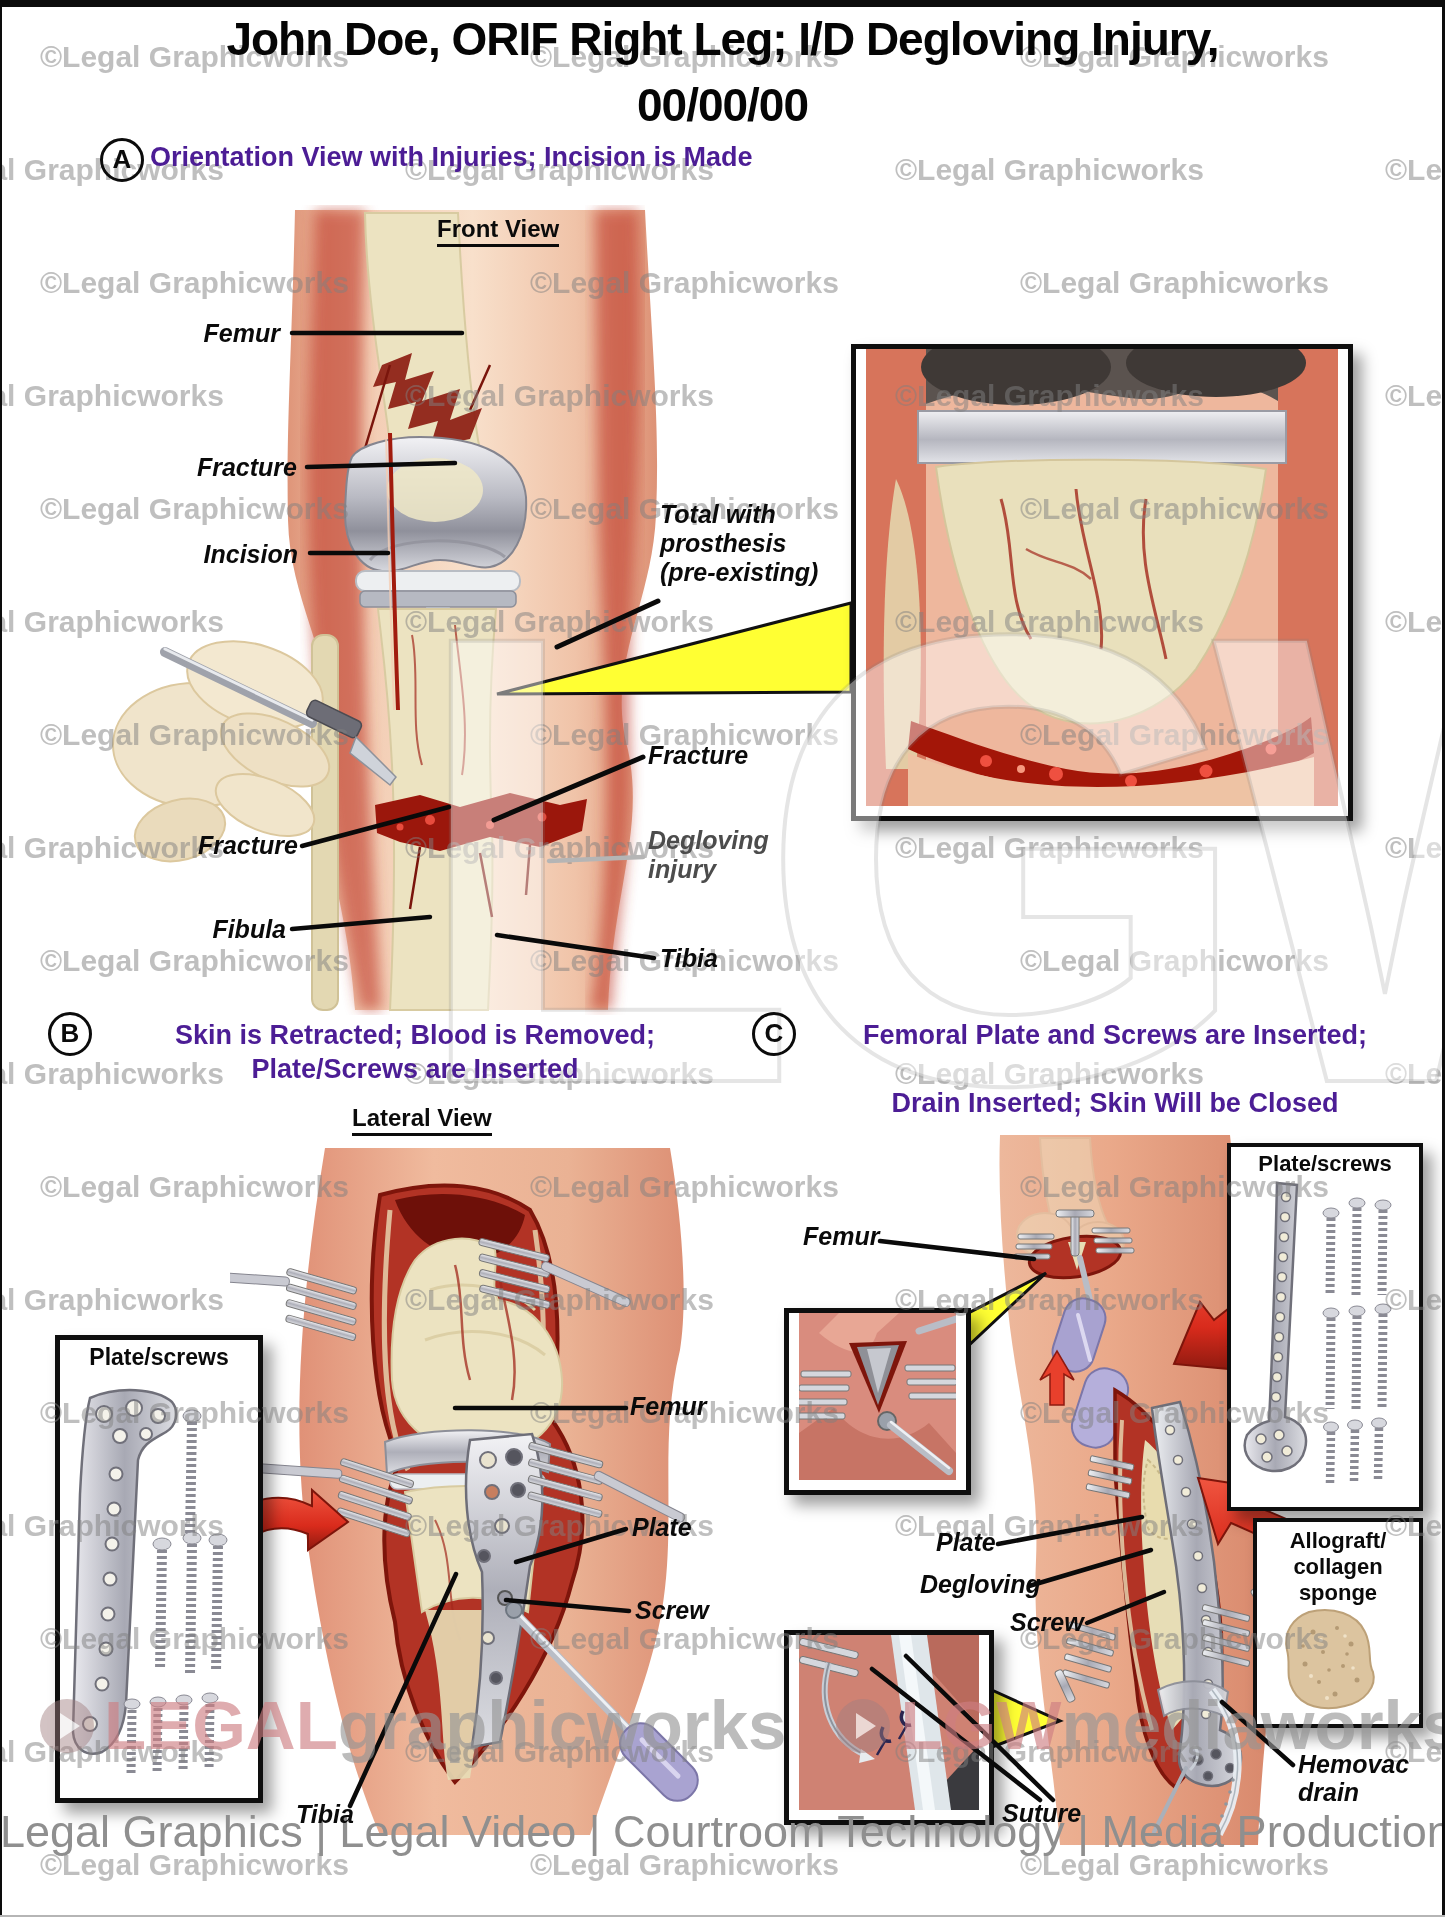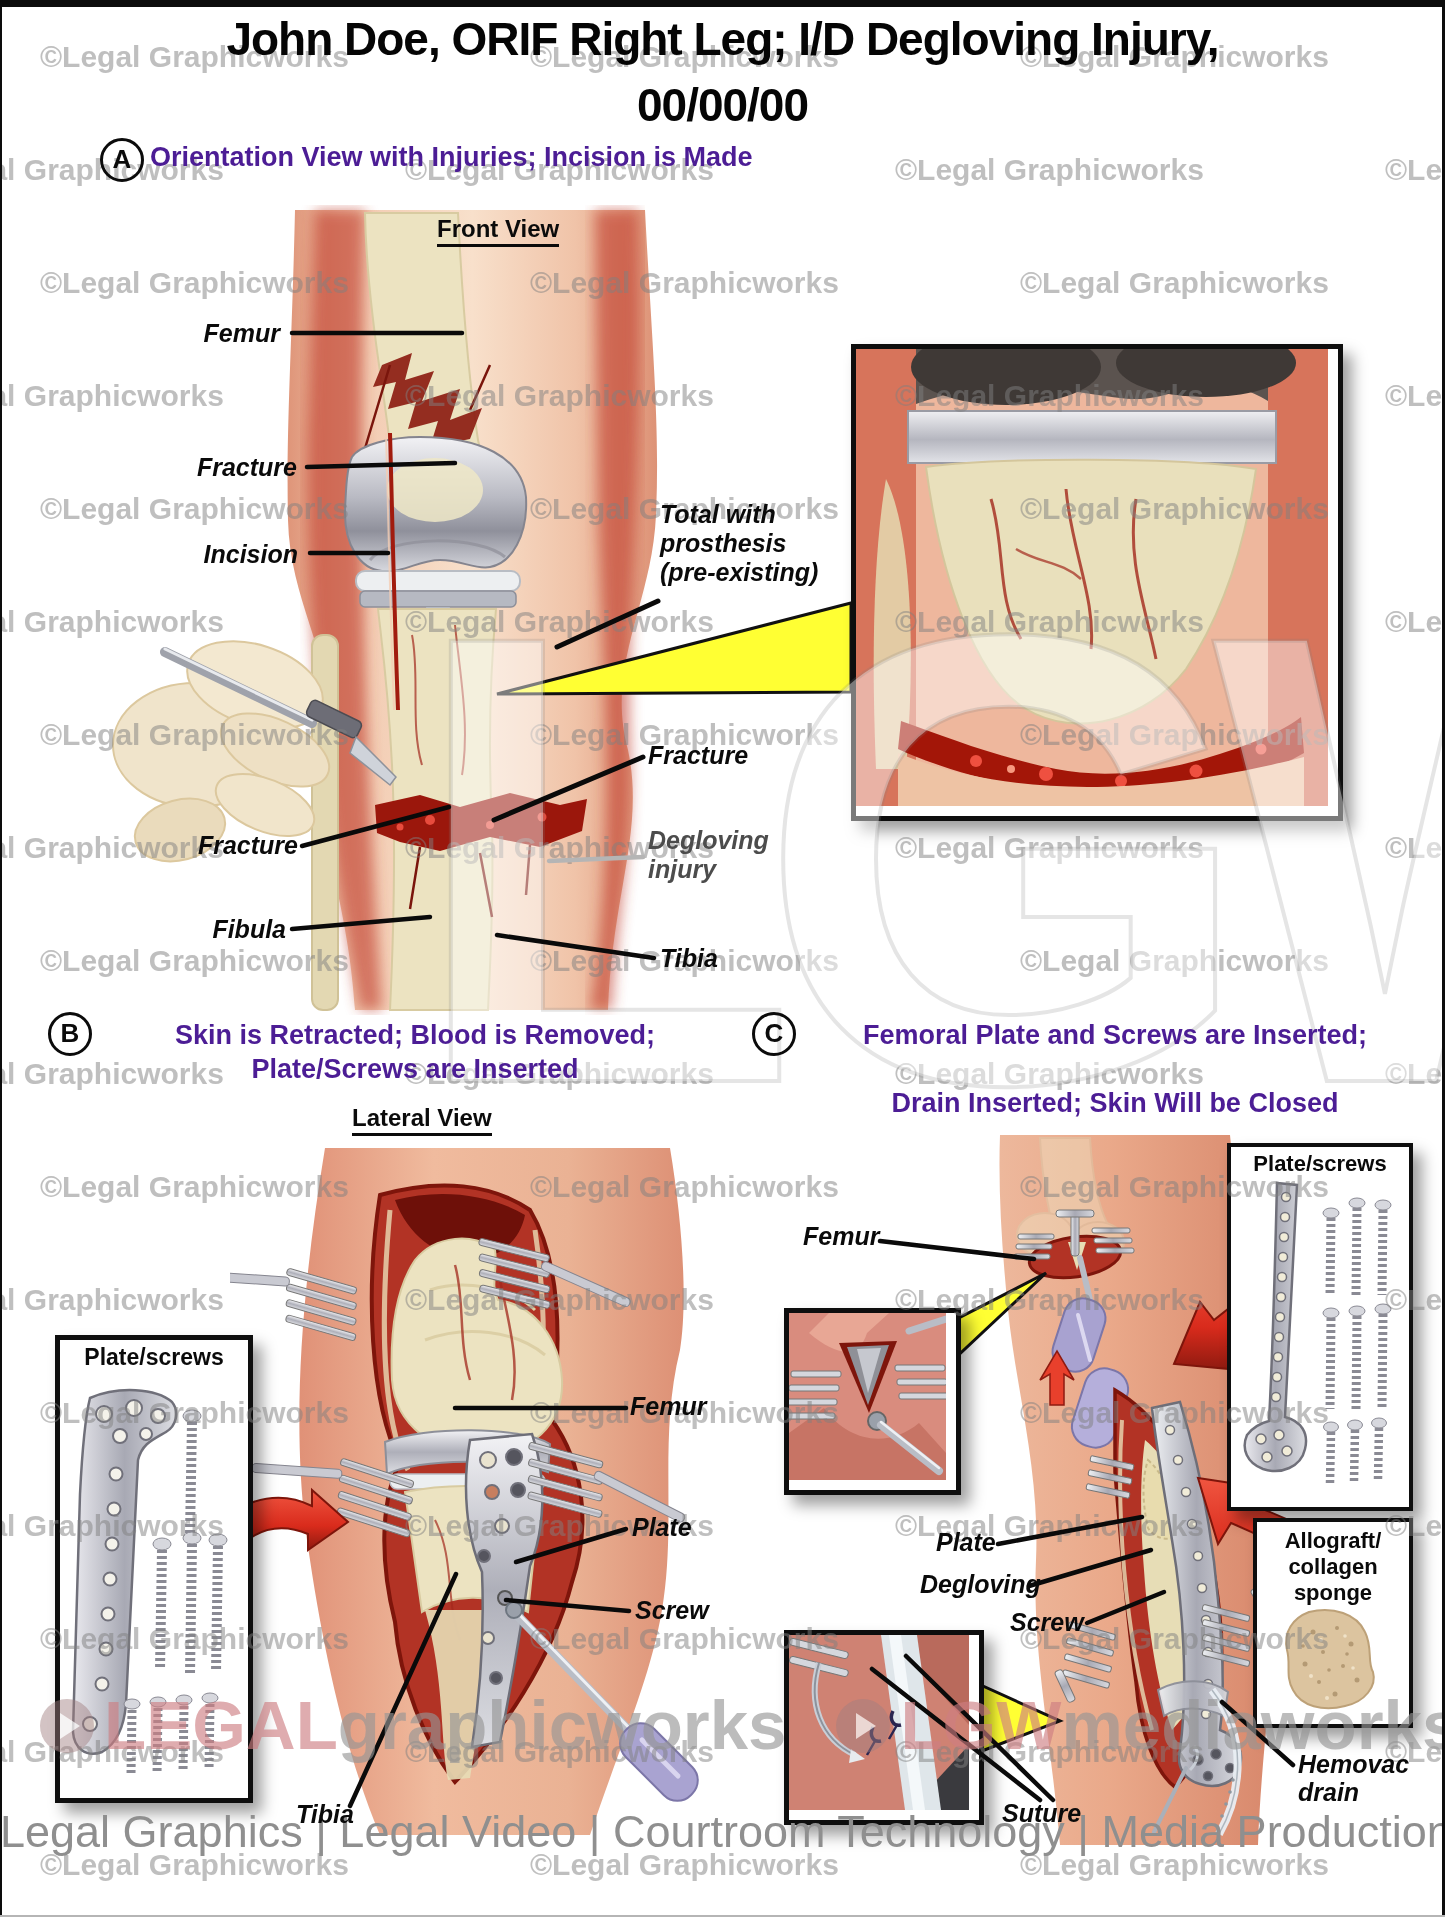--- a/index.html
+++ b/index.html
@@ -19,21 +19,21 @@
   .badge{width:38px;height:38px;border:3px solid #0b0b0b;border-radius:50%;text-align:center;
          line-height:36px;font-size:26px;font-weight:bold;color:#0b0b0b;z-index:5;background:transparent;}
   .heading{font-size:27px;font-weight:bold;color:#4c1d95;z-index:5;white-space:nowrap;}
   .heading.center{white-space:normal;text-align:center;}
   .viewlbl{font-size:24px;font-weight:bold;color:#0b0b0b;border-bottom:3px solid #0b0b0b;
            padding-bottom:1px;z-index:5;white-space:nowrap;}
   
   .lbl{font-size:25px;font-weight:bold;color:#0a0a0a;z-index:5;white-space:nowrap;line-height:29px;font-style:italic;}
   .lbl.washed{color:#4c4c4c;}
   
-  .inset{border:5px solid #0e0e0e;background:#fff;box-shadow:9px 10px 14px rgba(0,0,0,.38);z-index:3;}
+  .inset{border:5px solid #0e0e0e;background:#fff;box-shadow:9px 10px 14px rgba(0,0,0,.38);z-index:3;padding-left:10px;}
   .inset .inset-title{position:absolute;left:0;top:4px;width:100%;text-align:center;
         font-size:23px;font-weight:bold;color:#0a0a0a;z-index:4;line-height:26px;}
   
   #wm-layer{left:0;top:0;width:1445px;height:1926px;z-index:4;pointer-events:none;overflow:hidden;}
   .wm-tile{position:absolute;font-size:30px;font-weight:bold;color:rgba(128,128,128,.50);
            white-space:nowrap;}
   .wm-big{left:408px;top:540px;font-size:640px;font-weight:bold;line-height:1;letter-spacing:-42px;
           color:rgba(255,255,255,.45);-webkit-text-stroke:4px rgba(125,125,125,.20);
           z-index:4;pointer-events:none;}
   .wm-footer{left:30px;top:1686px;width:1390px;display:flex;align-items:center;z-index:6;

